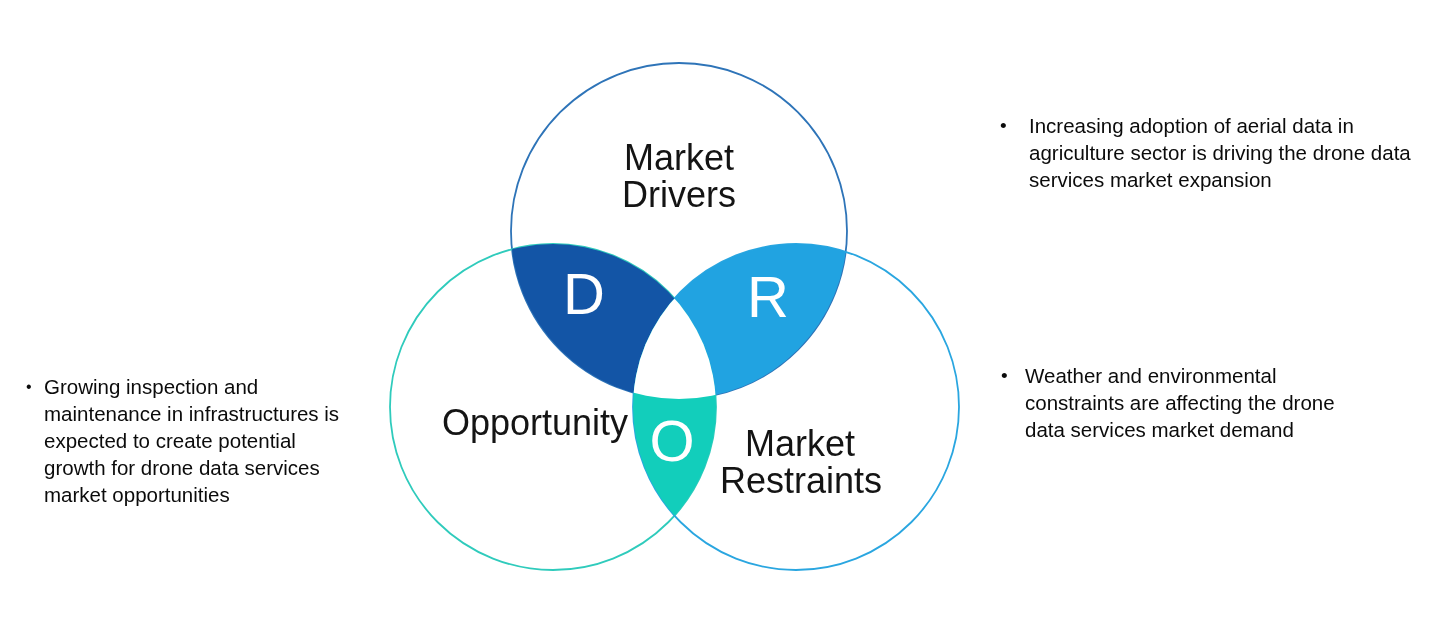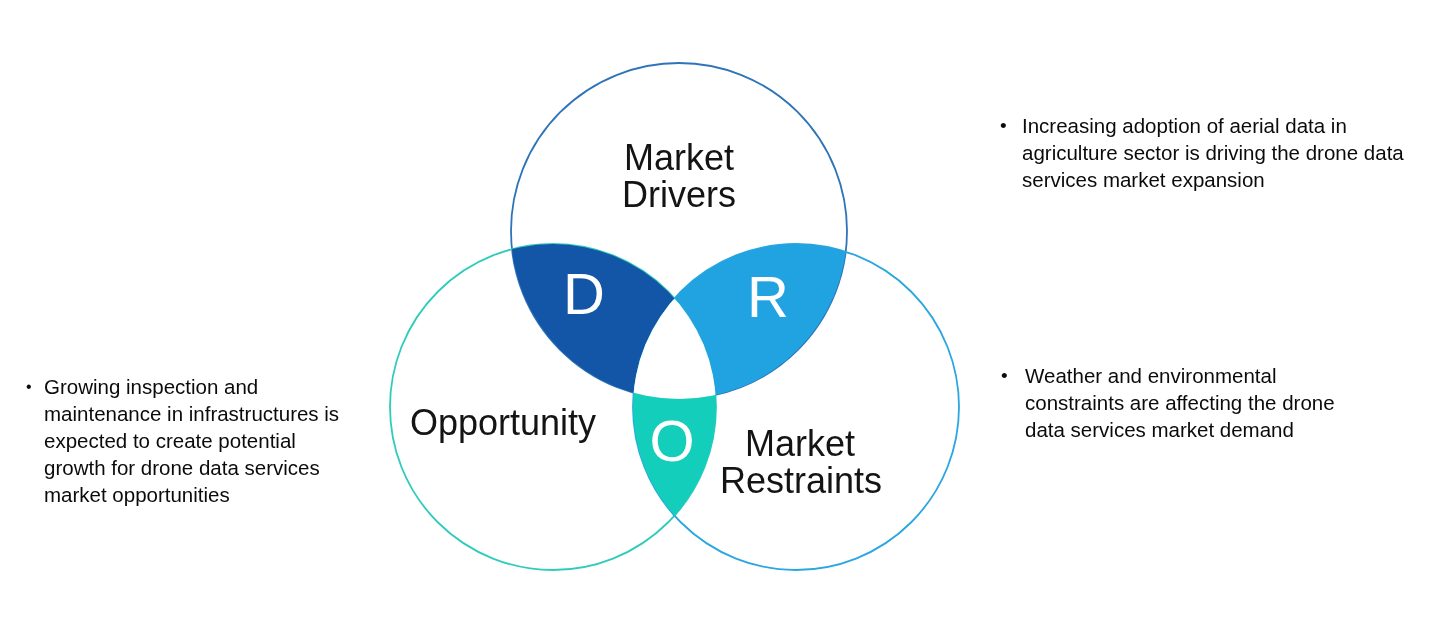--- a/index.html
+++ b/index.html
@@ -33,21 +33,21 @@
   }
   .venn-letter {
     position: absolute;
     text-align: center;
     font-size: 58px;
     line-height: 60px;
     color: #ffffff;
     font-weight: 400;
   }
   .label-drivers    { left: 604px; top: 139px; width: 150px; }
-  .label-opportunity{ left: 393px; top: 404px; width: 220px; }
+  .label-opportunity{ left: 393px; top: 404px; width: 220px; padding-left: 32px; }
   .label-restraints { left: 720px; top: 390px; width: 160px; margin-top: 35px; }
   .letter-d { left: 544px; top: 264px; width: 80px; }
   .letter-r { left: 728px; top: 267px; width: 80px; }
   .letter-o { left: 632px; top: 411px; width: 80px; }
 
   .bullet-row {
     position: absolute;
     display: flex;
     align-items: flex-start;
     font-size: 20.5px;
@@ -57,21 +57,21 @@
   .bullet-glyph {
     flex: 0 0 auto;
     font-size: 19px;
     line-height: 27px;
   }
   .bullet-left   { left: 26px;   top: 373px; }
   .bullet-left   .bullet-glyph { width: 11px; margin-right: 7px; font-size: 16px; }
   .bullet-left   .bullet-text  { width: 312px; }
   .bullet-rtop   { left: 1000px; top: 112px; }
   .bullet-rtop   .bullet-glyph { width: 12px; margin-right: 10px; }
-  .bullet-rtop   .bullet-text  { width: 400px; }
+  .bullet-rtop   .bullet-text  { width: 400px; margin-left: 7px; }
   .bullet-rbot   { left: 1001px; top: 362px; }
   .bullet-rbot   .bullet-glyph { width: 12px; margin-right: 12px; }
   .bullet-rbot   .bullet-text  { width: 350px; }
 
   .source-url {
     position: absolute;
     left: 968px;
     top: 581px;
     font-size: 20px;
     line-height: 24px;

